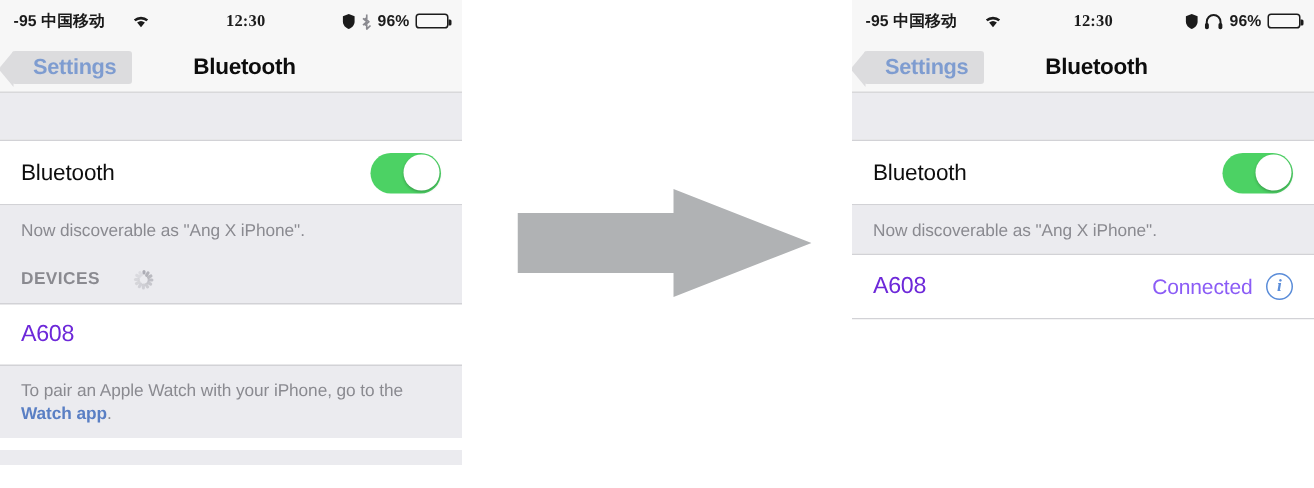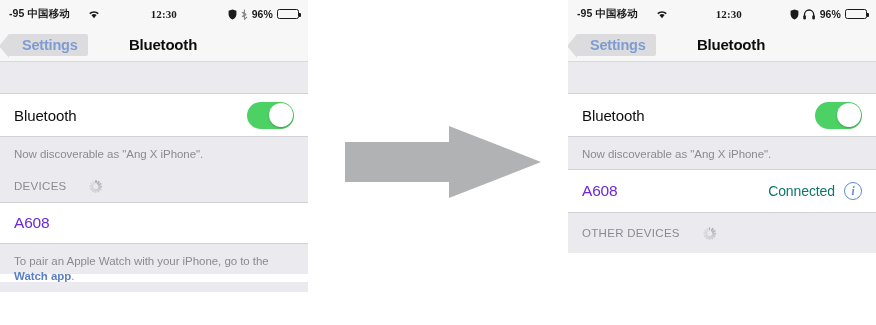--- a/index.html
+++ b/index.html
@@ -157,41 +157,42 @@
   .section-header {
     background: #ebebef;
     padding: 0 14px;
     box-sizing: border-box;
     display: flex;
     align-items: center;
     gap: 23px;
     font-size: 11.5px;
     color: #8a8a90;
     letter-spacing: 0.3px;
+    font-weight: bold;
   }
 
   
   .spinner { position: relative; width: 13px; height: 13px; flex: none; }
   .spinner i {
     position: absolute;
     left: 5.7px; top: 0;
     width: 1.6px; height: 3.6px;
     border-radius: 1px;
     background: #a9a9b0;
     transform-origin: 0.8px 6.5px;
   }
 
   .device-name {
     font-size: 15.5px;
     color: #6d28d9;
     letter-spacing: -0.2px;
   }
   .device-status {
     font-size: 14px;
-    color: #0f766e;
+    color: #8b5cf6;
     letter-spacing: -0.1px;
   }
   .info-icon {
     width: 18px; height: 18px;
     border-radius: 50%;
     border: 1.4px solid #5b8dd9;
     color: #5b8dd9;
     font-size: 11.5px;
     font-style: italic;
     font-family: "Liberation Serif", serif;
@@ -278,21 +279,21 @@
       <i style="transform:rotate(270deg);opacity:.3"></i>
         <i style="transform:rotate(300deg);opacity:.26"></i>
         <i style="transform:rotate(330deg);opacity:.22"></i>
     </span>
   </div>
 
   <div class="row-white" style="height:42px">
     <span class="device-name">A608</span>
   </div>
 
-  <div class="footnote" style="height:30px">
+  <div class="footnote" style="height:48px">
     <span>To pair an Apple Watch with your iPhone, go to the </span><a href="#">Watch app</a><span>.</span>
   </div>
 
   <div style="height:8px;background:#ffffff"></div>
   <div class="gap" style="height:10px"></div>
 </div>
 
 <div class="arrow-wrap">
   <svg width="196" height="72" viewBox="0 0 196 72">
     <polygon points="0,16 104,16 104,0 196,36 104,72 104,56 0,56" fill="#b0b2b4"></polygon>
@@ -351,32 +352,15 @@
   </div>
 
 
   <div class="row-white" style="height:44px">
     <span class="device-name">A608</span>
     <span class="row-spacer"></span>
     <span class="device-status">Connected</span>
     <span class="info-icon">i</span>
   </div>
 
-  <div class="section-header" style="height:40px">
-    <span>OTHER DEVICES</span>
-    <span class="spinner">
-      <i style="transform:rotate(0deg);opacity:.95"></i>
-        <i style="transform:rotate(30deg);opacity:.85"></i>
-        <i style="transform:rotate(60deg);opacity:.75"></i>
-      <i style="transform:rotate(90deg);opacity:.65"></i>
-        <i style="transform:rotate(120deg);opacity:.55"></i>
-        <i style="transform:rotate(150deg);opacity:.48"></i>
-      <i style="transform:rotate(180deg);opacity:.42"></i>
-        <i style="transform:rotate(210deg);opacity:.38"></i>
-        <i style="transform:rotate(240deg);opacity:.34"></i>
-      <i style="transform:rotate(270deg);opacity:.3"></i>
-        <i style="transform:rotate(300deg);opacity:.26"></i>
-        <i style="transform:rotate(330deg);opacity:.22"></i>
-    </span>
-  </div>
 
   <div style="height:14px;background:#ffffff"></div>
 </div>
 
 </body></html>

